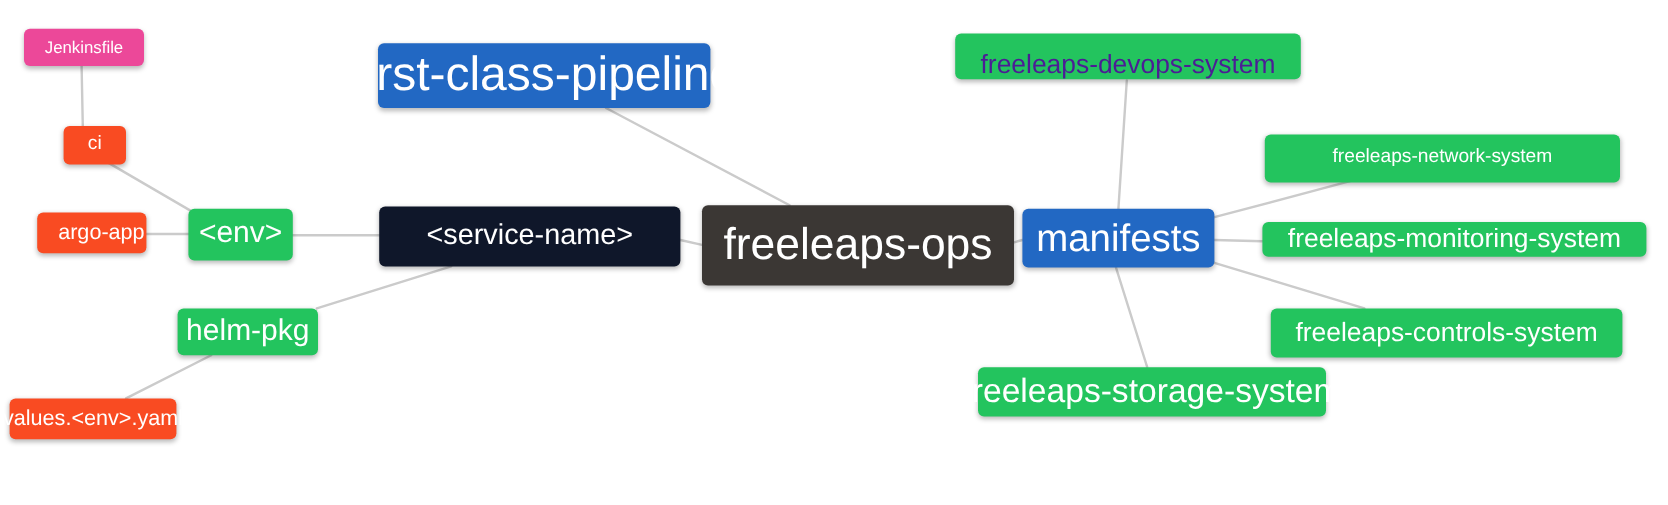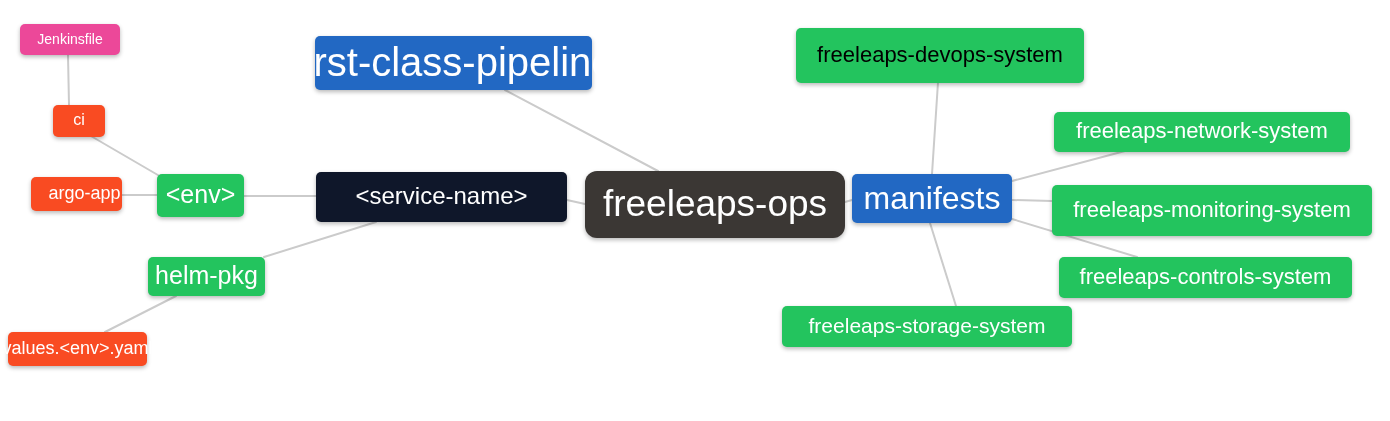--- a/index.html
+++ b/index.html
@@ -85,35 +85,35 @@
       </div>
       <div class="node" style="left: 8px; top: 332px; width: 139px; height: 34px; font-size: 18px; background: rgb(249, 75, 34); color: rgb(255, 255, 255);">
         <span>values.&lt;env&gt;.yaml</span>
       </div>
       <div class="node" style="left: 315px; top: 36px; width: 277px; height: 54px; font-size: 40px; background: rgb(34, 104, 195); color: rgb(255, 255, 255);">
         <span>first-class-pipeline</span>
       </div>
       <div class="node" style="left: 316px; top: 172px; width: 251px; height: 50px; font-size: 24px; background: #0f172a; color: rgb(255, 255, 255);">
         <span>&lt;service-name&gt;</span>
       </div>
-      <div class="node" style="left: 585px; top: 171px; width: 260px; height: 67px; font-size: 37px; background: rgb(59, 55, 52); color: rgb(255, 255, 255); border-radius: 12px;">
+      <div class="node" style="left: 585px; top: 171px; width: 260px; height: 67px; font-size: 37px; background: rgb(59, 55, 52); color: rgb(255, 255, 255);">
         <span>freeleaps-ops</span>
       </div>
       <div class="node" style="left: 852px; top: 174px; width: 160px; height: 49px; font-size: 32px; background: rgb(34, 104, 195); color: rgb(255, 255, 255);">
         <span>manifests</span>
       </div>
-      <div class="node" style="left: 796px; top: 28px; width: 288px; height: 55px; font-size: 22px; background: rgb(35, 196, 94); color: #000000;">
+      <div class="node" style="left: 796px; top: 28px; width: 288px; height: 38px; font-size: 22px; background: rgb(35, 196, 94); color: #4c1d95; align-items: flex-end;">
         <span>freeleaps-devops-system</span>
       </div>
-      <div class="node" style="left: 1054px; top: 112px; width: 296px; height: 40px; font-size: 22px; background: rgb(35, 196, 94); color: rgb(255, 255, 255);">
+      <div class="node" style="left: 1054px; top: 112px; width: 296px; height: 40px; font-size: 16px; background: rgb(35, 196, 94); color: rgb(255, 255, 255);">
         <span>freeleaps-network-system</span>
       </div>
-      <div class="node" style="left: 1052px; top: 185px; width: 320px; height: 51px; font-size: 22px; background: rgb(35, 196, 94); color: rgb(255, 255, 255);">
+      <div class="node" style="left: 1052px; top: 185px; width: 320px; height: 29px; font-size: 22px; background: rgb(35, 196, 94); color: rgb(255, 255, 255);">
         <span>freeleaps-monitoring-system</span>
       </div>
       <div class="node" style="left: 1059px; top: 257px; width: 293px; height: 41px; font-size: 22px; background: rgb(35, 196, 94); color: rgb(255, 255, 255);">
         <span>freeleaps-controls-system</span>
       </div>
-      <div class="node" style="left: 782px; top: 306px; width: 290px; height: 41px; font-size: 21px; background: rgb(35, 196, 94); color: rgb(255, 255, 255); align-items: center;">
+      <div class="node" style="left: 815px; top: 306px; width: 290px; height: 41px; font-size: 28px; background: rgb(35, 196, 94); color: rgb(255, 255, 255); align-items: center;">
         <span>freeleaps-storage-system</span>
       </div>
     </div>
 </div>
 
 </body></html>

